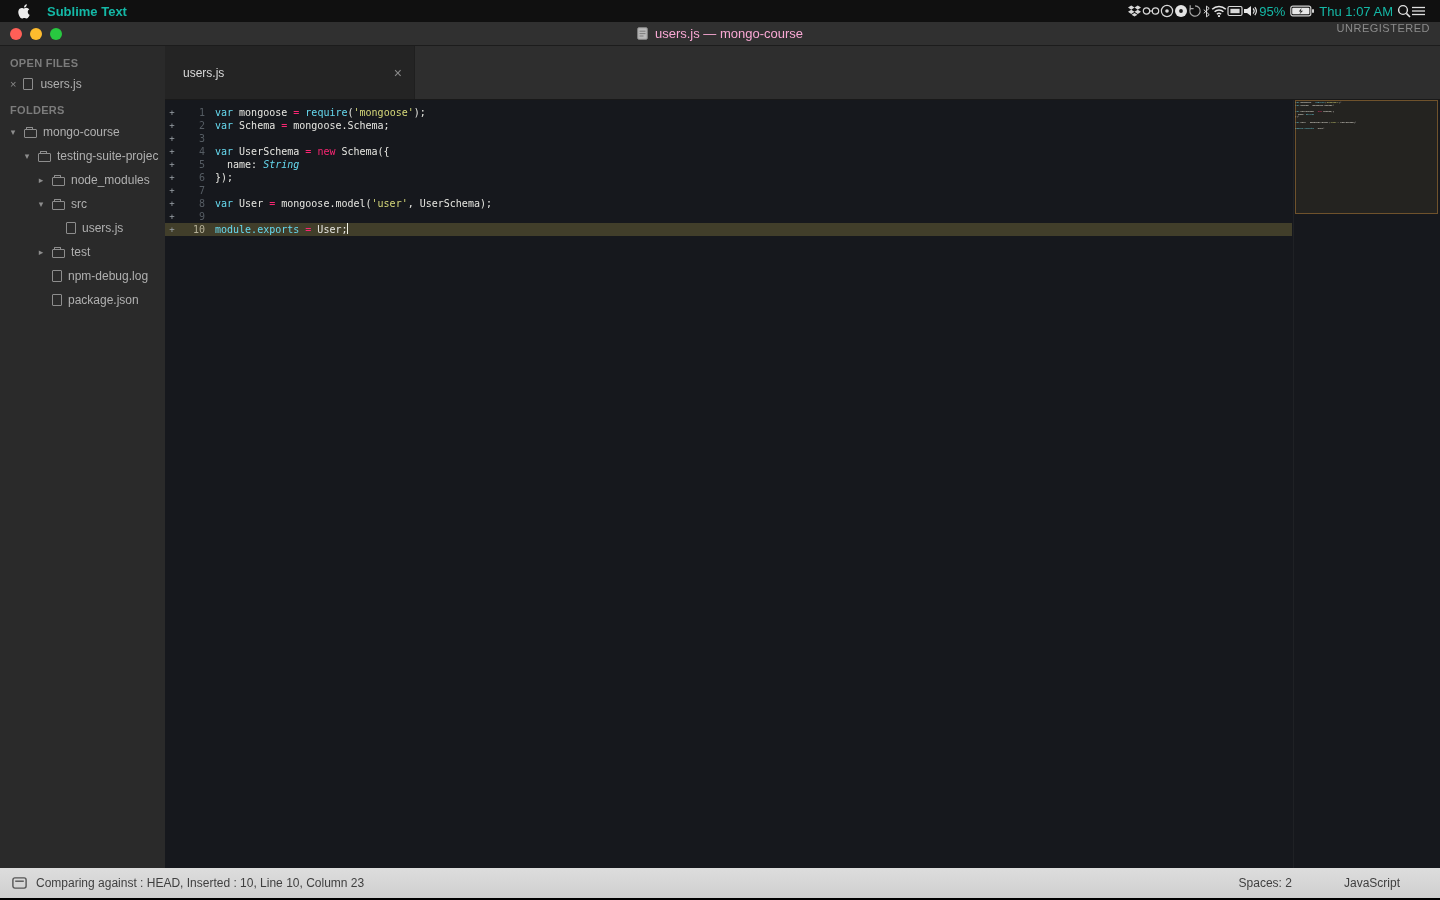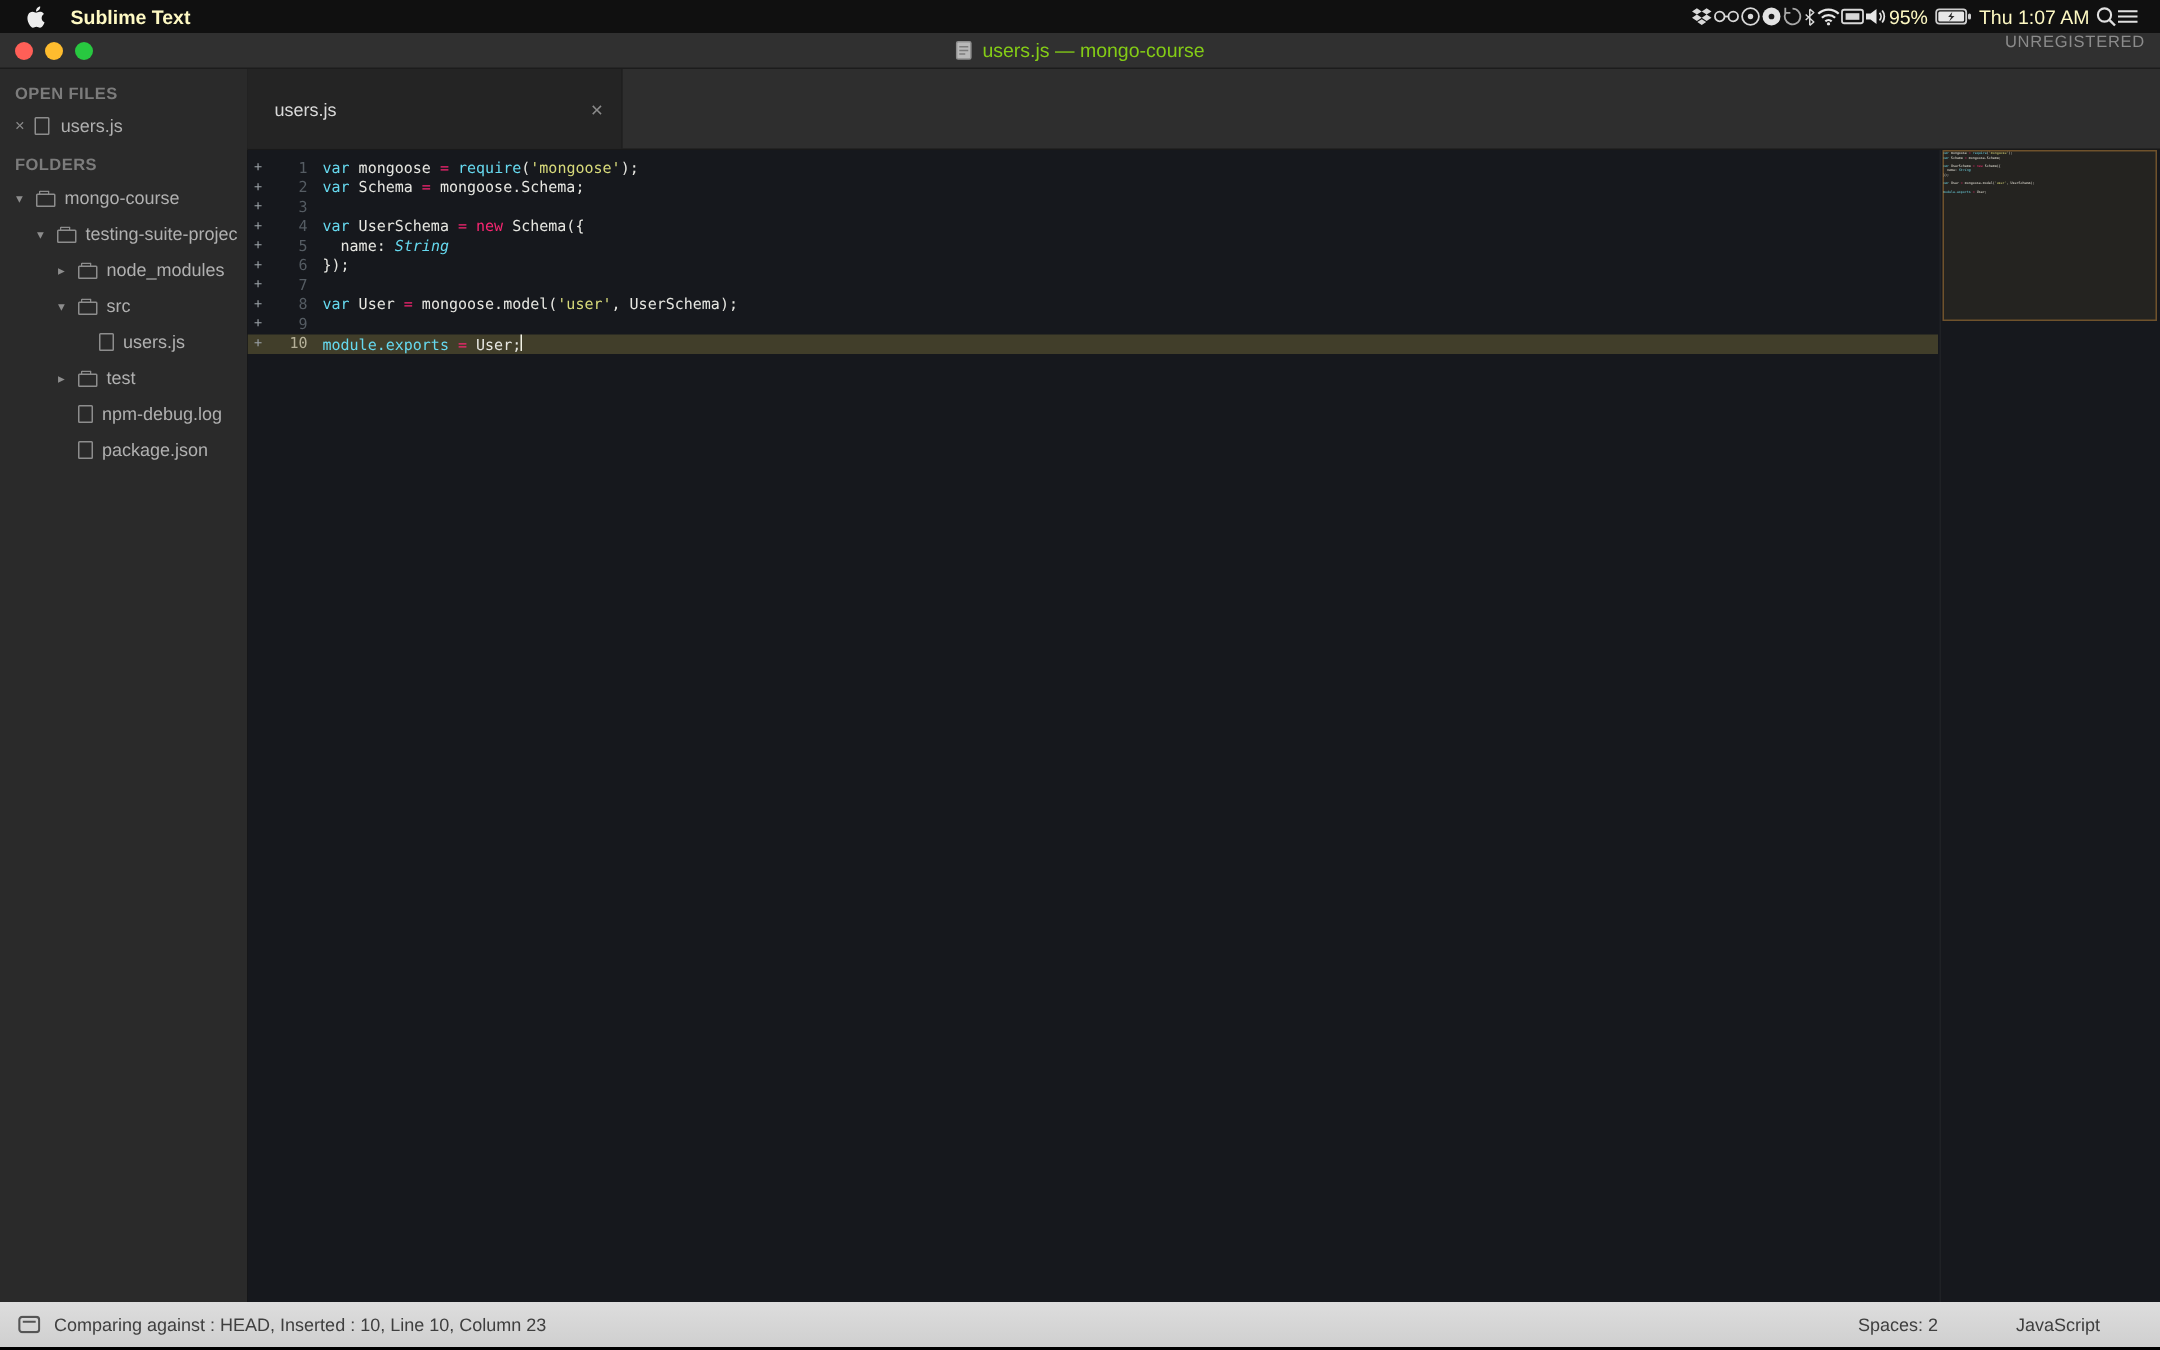--- a/index.html
+++ b/index.html
@@ -1,39 +1,39 @@
 <!DOCTYPE html>
 <html><head>
 <meta charset="utf-8">
 <style>
   *{margin:0;padding:0;box-sizing:border-box;}
   html,body{background:#000;}
   body{font-family:"Liberation Sans",sans-serif;-webkit-font-smoothing:antialiased;}
   .screen{position:relative;width:1440px;height:900px;background:#000;overflow:hidden;}
 
   
-  .menubar{height:22px;background:#101010;display:flex;align-items:center;color:#fef9c3;font-size:13px;padding:0 10px;}
+  .menubar{height:22px;background:#101010;display:flex;align-items:center;color:#14b8a6;font-size:13px;padding:0 10px;}
   .sicon{display:inline-flex;align-items:center;justify-content:center;}
   .sicon svg{display:block;}
   .apple{margin:0 16px 0 8px;}
   .app-name{font-weight:bold;margin-right:22px;}
   .menu-items{display:flex;}
   .menu-item{margin-right:22px;cursor:default;}
   .menubar-right{margin-left:auto;display:flex;align-items:center;padding-right:4px;}
   .battery-wrap{display:flex;align-items:center;gap:5px;}
   .mb-clock{margin:0 4px;}
 
   
   .titlebar{height:24px;background:#303030;border-bottom:1px solid #1c1c1c;display:flex;align-items:center;position:relative;}
   .traffic{display:flex;gap:8px;margin-left:10px;z-index:2;}
   .light{width:12px;height:12px;border-radius:50%;}
   .light.red{background:#ff5f57;}
   .light.yellow{background:#febc2e;}
   .light.green{background:#28c840;}
-  .title-center{position:absolute;left:0;right:0;top:0;bottom:0;display:flex;align-items:center;justify-content:center;gap:7px;color:#84cc16;font-size:13px;}
+  .title-center{position:absolute;left:0;right:0;top:0;bottom:0;display:flex;align-items:center;justify-content:center;gap:7px;color:#f9a8d4;font-size:13px;}
   .unregistered{position:absolute;right:10px;top:0;bottom:12px;display:flex;align-items:center;color:#8b8b8b;font-size:11px;letter-spacing:0.5px;}
 
   
   .main{display:flex;height:822px;}
 
   
   .sidebar{width:165px;flex:none;background:#2a2a2a;padding-top:6px;overflow:hidden;}
   .side-header{font-size:11px;font-weight:bold;color:#7c7c7c;padding:5px 10px 4px 10px;letter-spacing:0.3px;}
   .open-file-row{display:flex;align-items:center;height:22px;padding-left:10px;gap:7px;color:#b0b0b0;font-size:12px;white-space:nowrap;}
   .of-close{color:#8a8a8a;font-size:11px;line-height:1;}

